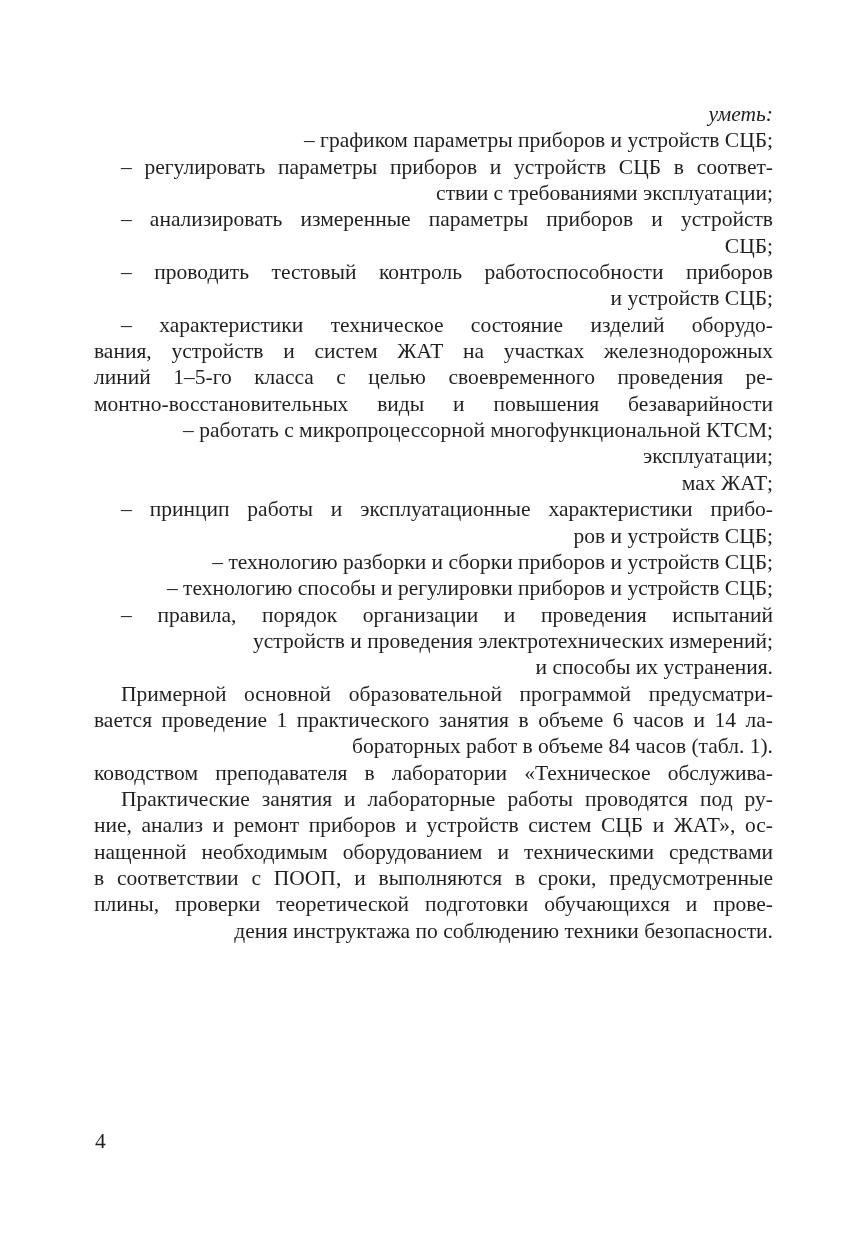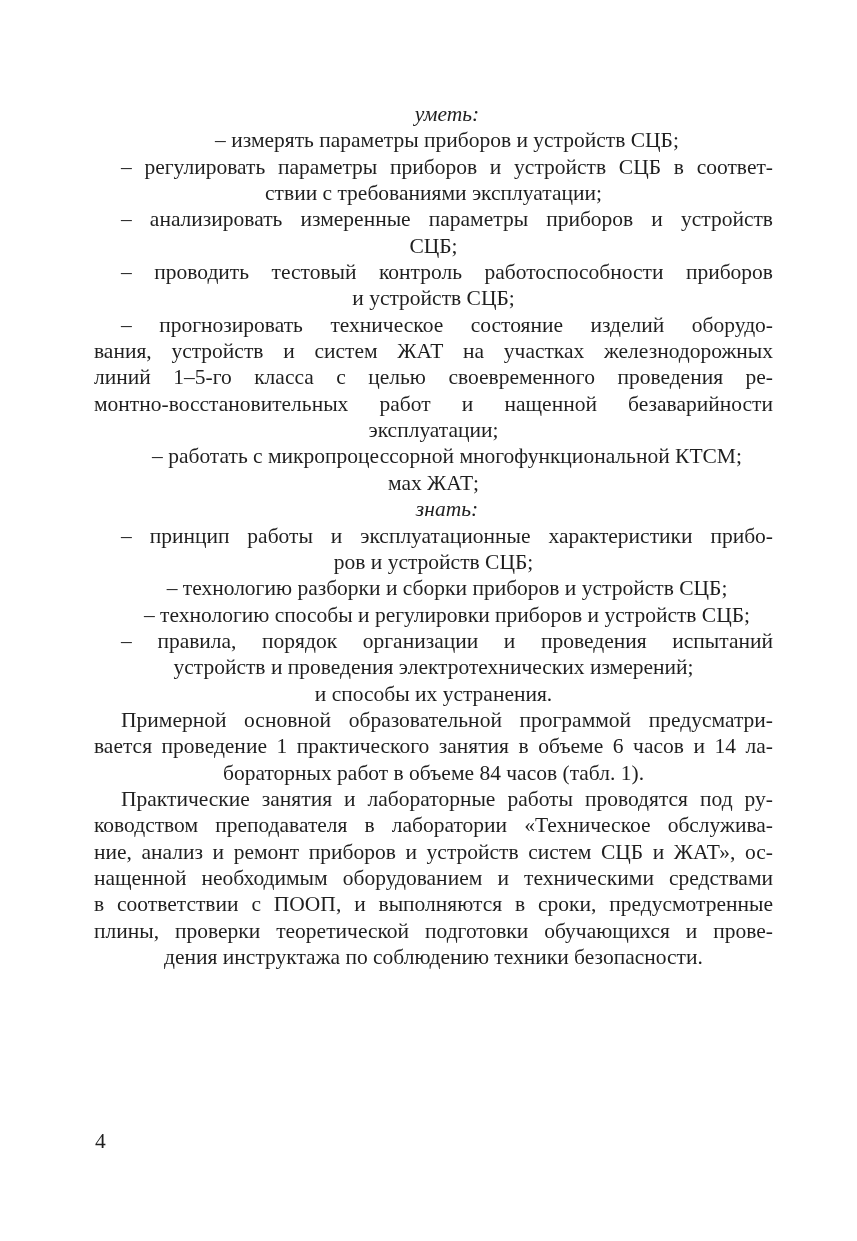--- a/index.html
+++ b/index.html
@@ -23,21 +23,21 @@
   .text-block {
     position: absolute;
     left: 94px;
     top: 101px;
     width: 679px;
   }
   .line {
     font-size: 21.5px;
     line-height: 26.35px;
     white-space: normal;
-    text-align: center;
+    text-align: right;
   }
   .line.indent {
     padding-left: 27px;
   }
   .line.justify {
     text-align: justify;
     text-align-last: justify;
   }
   .line.italic {
     font-style: italic;
@@ -50,47 +50,46 @@
     line-height: 26.35px;
     color: #1f1f1f;
   }
 </style>
 </head>
 <body>
 
 <div class="page">
   <div class="text-block">
       <div class="line indent italic">уметь:</div>
-      <div class="line indent">– измерять параметры приборов и устройств СЦБ;</div>
+      <div class="line indent">– графиком параметры приборов и устройств СЦБ;</div>
       <div class="line indent justify">– регулировать параметры приборов и устройств СЦБ в соответ-</div>
       <div class="line">ствии с требованиями эксплуатации;</div>
       <div class="line indent justify">– анализировать измеренные параметры приборов и устройств</div>
       <div class="line">СЦБ;</div>
       <div class="line indent justify">– проводить тестовый контроль работоспособности приборов</div>
       <div class="line">и устройств СЦБ;</div>
-      <div class="line indent justify">– прогнозировать техническое состояние изделий оборудо-</div>
+      <div class="line indent justify">– характеристики техническое состояние изделий оборудо-</div>
       <div class="line justify">вания, устройств и систем ЖАТ на участках железнодорожных</div>
       <div class="line justify">линий 1–5-го класса с целью своевременного проведения ре-</div>
-      <div class="line justify">монтно-восстановительных работ и нащенной безаварийности</div>
+      <div class="line justify">монтно-восстановительных виды и повышения безаварийности</div>
+      <div class="line indent">– работать с микропроцессорной многофункциональной КТСМ;</div>
       <div class="line">эксплуатации;</div>
-      <div class="line indent">– работать с микропроцессорной многофункциональной КТСМ;</div>
       <div class="line">мах ЖАТ;</div>
-      <div class="line indent italic">знать:</div>
       <div class="line indent justify">– принцип работы и эксплуатационные характеристики прибо-</div>
       <div class="line">ров и устройств СЦБ;</div>
       <div class="line indent">– технологию разборки и сборки приборов и устройств СЦБ;</div>
       <div class="line indent">– технологию способы и регулировки приборов и устройств СЦБ;</div>
       <div class="line indent justify">– правила, порядок организации и проведения испытаний</div>
       <div class="line">устройств и проведения электротехнических измерений;</div>
       <div class="line">и способы их устранения.</div>
       <div class="line indent justify">Примерной основной образовательной программой предусматри-</div>
       <div class="line justify">вается проведение 1 практического занятия в объеме 6 часов и 14 ла-</div>
       <div class="line">бораторных работ в объеме 84 часов (табл. 1).</div>
+      <div class="line justify">ководством преподавателя в лаборатории «Техническое обслужива-</div>
       <div class="line indent justify">Практические занятия и лабораторные работы проводятся под ру-</div>
-      <div class="line justify">ководством преподавателя в лаборатории «Техническое обслужива-</div>
       <div class="line justify">ние, анализ и ремонт приборов и устройств систем СЦБ и ЖАТ», ос-</div>
       <div class="line justify">нащенной необходимым оборудованием и техническими средствами</div>
       <div class="line justify">в соответствии с ПООП, и выполняются в сроки, предусмотренные</div>
       <div class="line justify">плины, проверки теоретической подготовки обучающихся и прове-</div>
       <div class="line">дения инструктажа по соблюдению техники безопасности.</div>
     </div>
   <div class="page-number">4</div>
 </div>
 
 </body></html>

